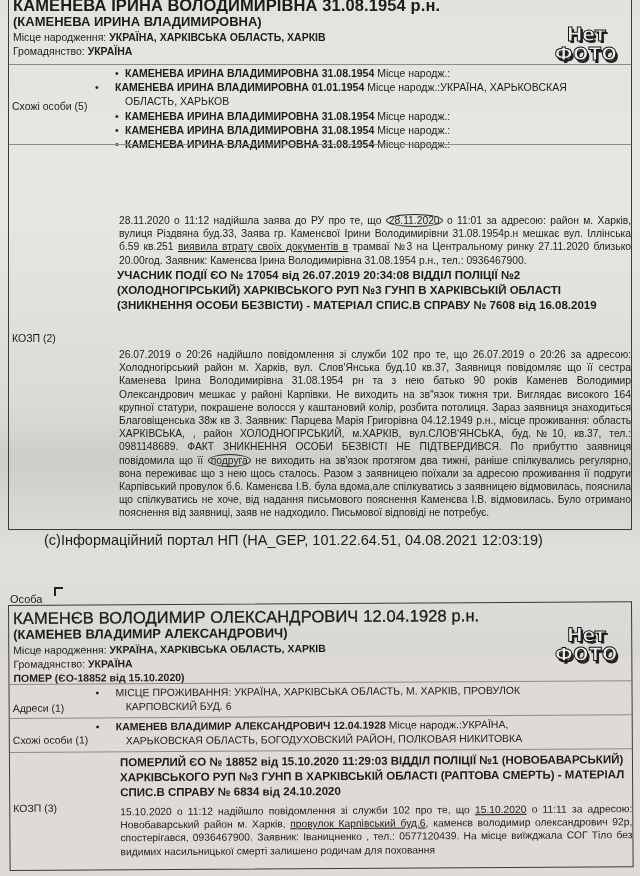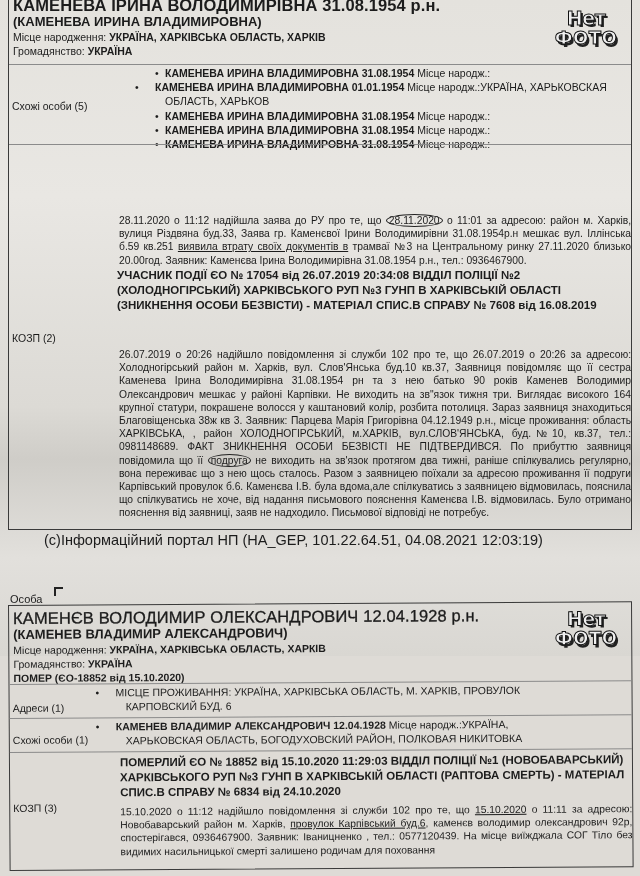--- a/index.html
+++ b/index.html
@@ -20,21 +20,21 @@
     border: 1.5px solid #3a3a3a; border-top: none;
   }
   .hdr-title {
     font-weight: bold; font-size: 16.5px; letter-spacing: 0.1px; line-height: 18px; white-space: nowrap;
   }
   .hdr-sub { font-weight: bold; font-size: 13px; line-height: 16px; white-space: nowrap; }
   .hdr-meta { font-size: 10.5px; line-height: 14px; white-space: nowrap; }
   .hdr-meta b { font-weight: bold; }
   .photo {
     position: absolute; width: 70px; height: 56px;
-    display: flex; flex-direction: column; align-items: center; justify-content: flex-start;
+    display: flex; flex-direction: column; align-items: center; justify-content: flex-end;
     font-weight: bold; color: #111;
   }
   .photo .l1 { font-family: "DejaVu Sans", sans-serif; font-size: 19px; line-height: 20px; letter-spacing: -0.5px; text-shadow: 2px 2px 0 #222; color:#efefef; -webkit-text-stroke: 1px #111; }
   .photo .l2 { font-family: "DejaVu Sans", sans-serif; font-size: 18px; line-height: 20px; letter-spacing: 0.5px; text-shadow: 2px 3px 0 #222; color:#efefef; -webkit-text-stroke: 1px #111; }
   .hr { position: absolute; left: 0; right: 0; height: 1px; background: #8b8b8b; }
   .rowlabel { position: absolute; font-size: 10.5px; white-space: nowrap; }
   .bullets { position: absolute; font-size: 10.5px; line-height: 14.2px; }
   .bullets li { list-style: none; position: relative; padding-left: 10px; }
   .bullets li::before { content: "•"; position: absolute; left: 0; top: 0; }
   .bullets li b { font-weight: bold; }
@@ -74,21 +74,21 @@
     </div>
 
     <div class="photo" style="left:542px; top:12px;">
       <span class="l1">Нет</span>
       <span class="l2">ФОТО</span>
     </div>
 
     <div class="hr" style="top:68px;"></div>
 
     <div class="rowlabel" style="left:3px; top:104px;">Схожі особи (5)</div>
-    <ul class="bullets" style="left:106px; top:70px; width:470px;margin-left:40px;">
+    <ul class="bullets" style="left:106px; top:70px; width:470px;">
       <li><b>КАМЕНЕВА ИРИНА ВЛАДИМИРОВНА 31.08.1954</b><span> Місце народж.:</span></li>
       <li style="margin-left:-10px; padding-left:20px; text-indent:-10px;"><b>КАМЕНЕВА ИРИНА ВЛАДИМИРОВНА 01.01.1954</b><span> Місце народж.:УКРАЇНА, ХАРЬКОВСКАЯ ОБЛАСТЬ, ХАРЬКОВ</span></li>
       <li><b>КАМЕНЕВА ИРИНА ВЛАДИМИРОВНА 31.08.1954</b><span> Місце народж.:</span></li>
       <li><b>КАМЕНЕВА ИРИНА ВЛАДИМИРОВНА 31.08.1954</b><span> Місце народж.:</span></li>
       <li><b>КАМЕНЕВА ИРИНА ВЛАДИМИРОВНА 31.08.1954</b><span> Місце народж.:</span></li>
     </ul>
 
     <div class="hr" style="top:148px;"></div>
 
     <div class="rowlabel" style="left:3px; top:336px;">КОЗП (2)</div>

